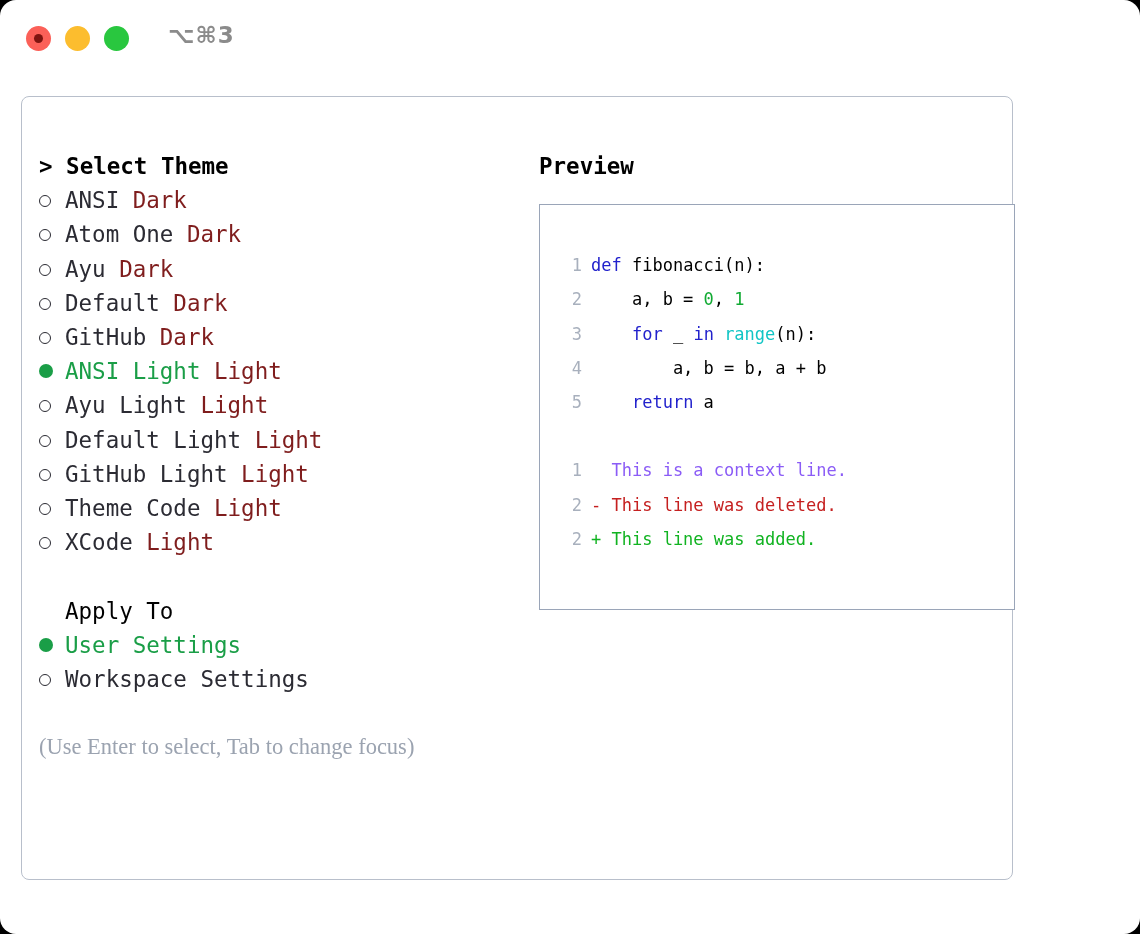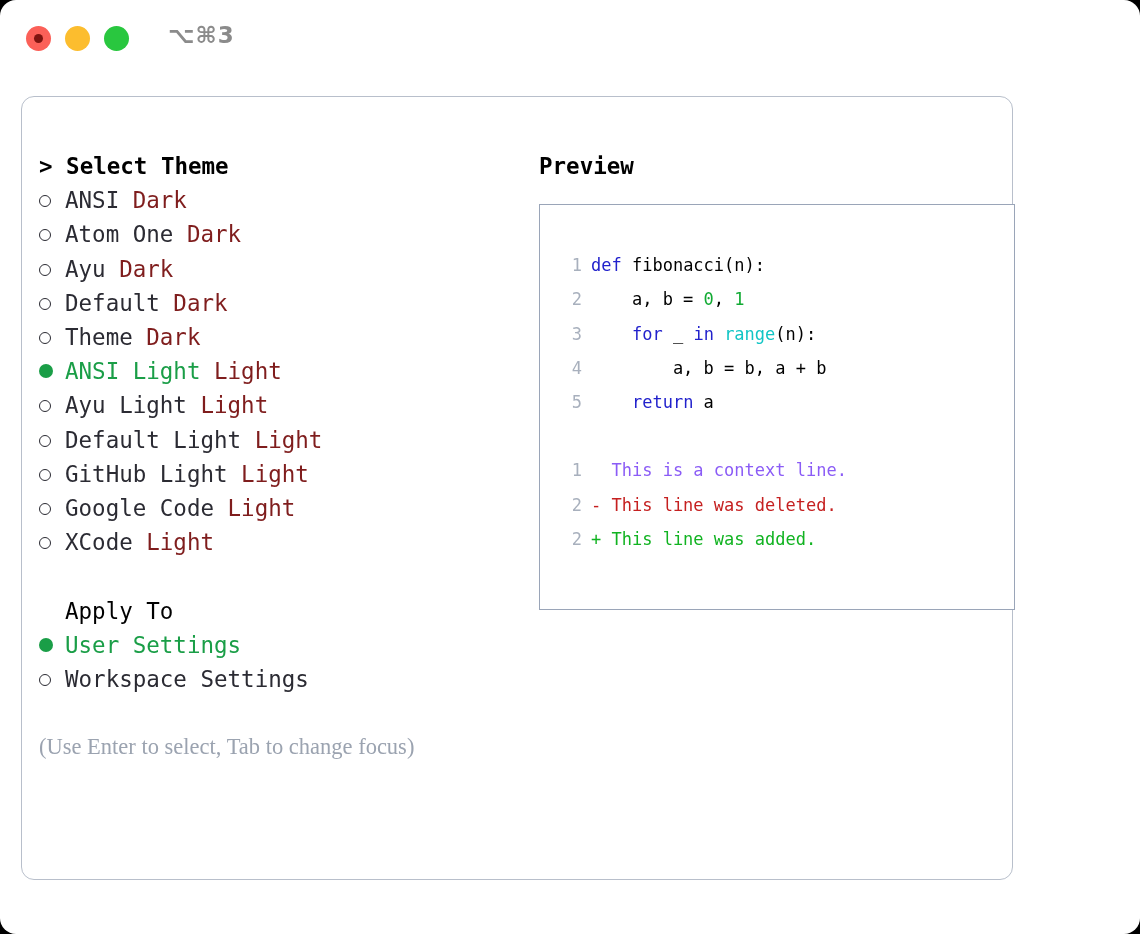--- a/index.html
+++ b/index.html
@@ -69,21 +69,21 @@
   }
 
   
   .panel {
     position: absolute;
     left: 21px;
     top: 96px;
     width: 992px;
     height: 784px;
     border: 1.5px solid #b8bfcb;
-    border-radius: 13px;
+    border-radius: 8px;
     box-sizing: border-box;
     background: #ffffff;
   }
 
   .columns {
     position: absolute;
     left: 0; top: 0;
     width: 100%;
     height: 100%;
   }
@@ -224,26 +224,26 @@
   <div class="panel">
     <div class="columns">
 
       <div class="left-col">
         <div class="section-header">&gt; Select Theme</div>
         <div id="theme-items">
             <div class="opt-row"><span class="marker"><span class="radio-off"></span></span><span class="opt-name">ANSI</span><span class="opt-tag"> Dark</span></div>
             <div class="opt-row"><span class="marker"><span class="radio-off"></span></span><span class="opt-name">Atom One</span><span class="opt-tag"> Dark</span></div>
             <div class="opt-row"><span class="marker"><span class="radio-off"></span></span><span class="opt-name">Ayu</span><span class="opt-tag"> Dark</span></div>
             <div class="opt-row"><span class="marker"><span class="radio-off"></span></span><span class="opt-name">Default</span><span class="opt-tag"> Dark</span></div>
-            <div class="opt-row"><span class="marker"><span class="radio-off"></span></span><span class="opt-name">Theme</span><span class="opt-tag"> Dark</span></div>
+            <div class="opt-row"><span class="marker"><span class="radio-off"></span></span><span class="opt-name">GitHub</span><span class="opt-tag"> Dark</span></div>
             <div class="opt-row selected"><span class="marker"><span class="radio-on"></span></span><span class="opt-name">ANSI Light</span><span class="opt-tag"> Light</span></div>
             <div class="opt-row"><span class="marker"><span class="radio-off"></span></span><span class="opt-name">Ayu Light</span><span class="opt-tag"> Light</span></div>
             <div class="opt-row"><span class="marker"><span class="radio-off"></span></span><span class="opt-name">Default Light</span><span class="opt-tag"> Light</span></div>
             <div class="opt-row"><span class="marker"><span class="radio-off"></span></span><span class="opt-name">GitHub Light</span><span class="opt-tag"> Light</span></div>
-            <div class="opt-row"><span class="marker"><span class="radio-off"></span></span><span class="opt-name">Google Code</span><span class="opt-tag"> Light</span></div>
+            <div class="opt-row"><span class="marker"><span class="radio-off"></span></span><span class="opt-name">Theme Code</span><span class="opt-tag"> Light</span></div>
             <div class="opt-row"><span class="marker"><span class="radio-off"></span></span><span class="opt-name">XCode</span><span class="opt-tag"> Light</span></div>
           </div>
 
         <span class="blank-line"></span>
 
         <div class="apply-header">Apply To</div>
         <div id="apply-items">
             <div class="opt-row selected"><span class="marker"><span class="radio-on"></span></span><span class="opt-name">User Settings</span></div>
             <div class="opt-row"><span class="marker"><span class="radio-off"></span></span><span class="opt-name">Workspace Settings</span></div>
           </div>

